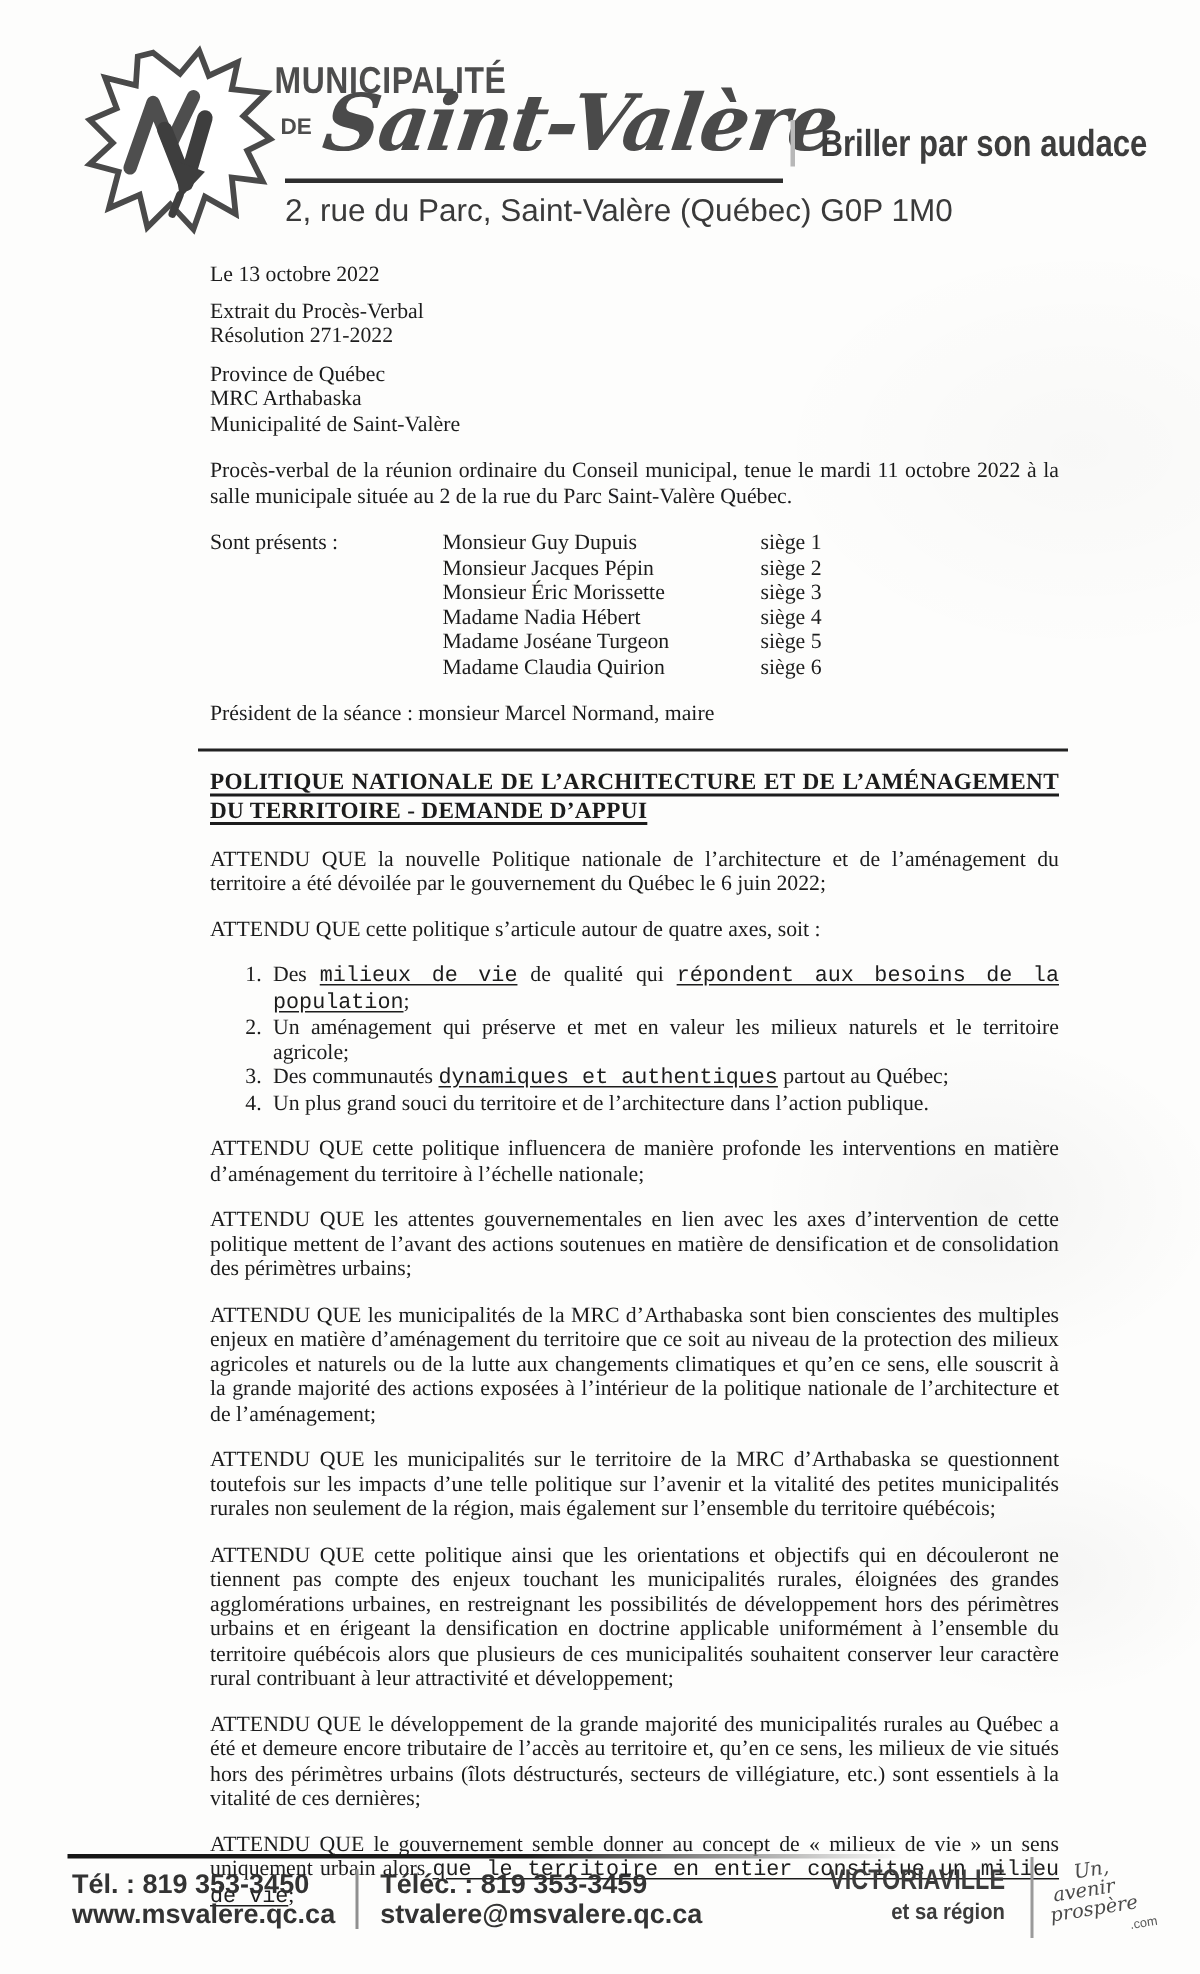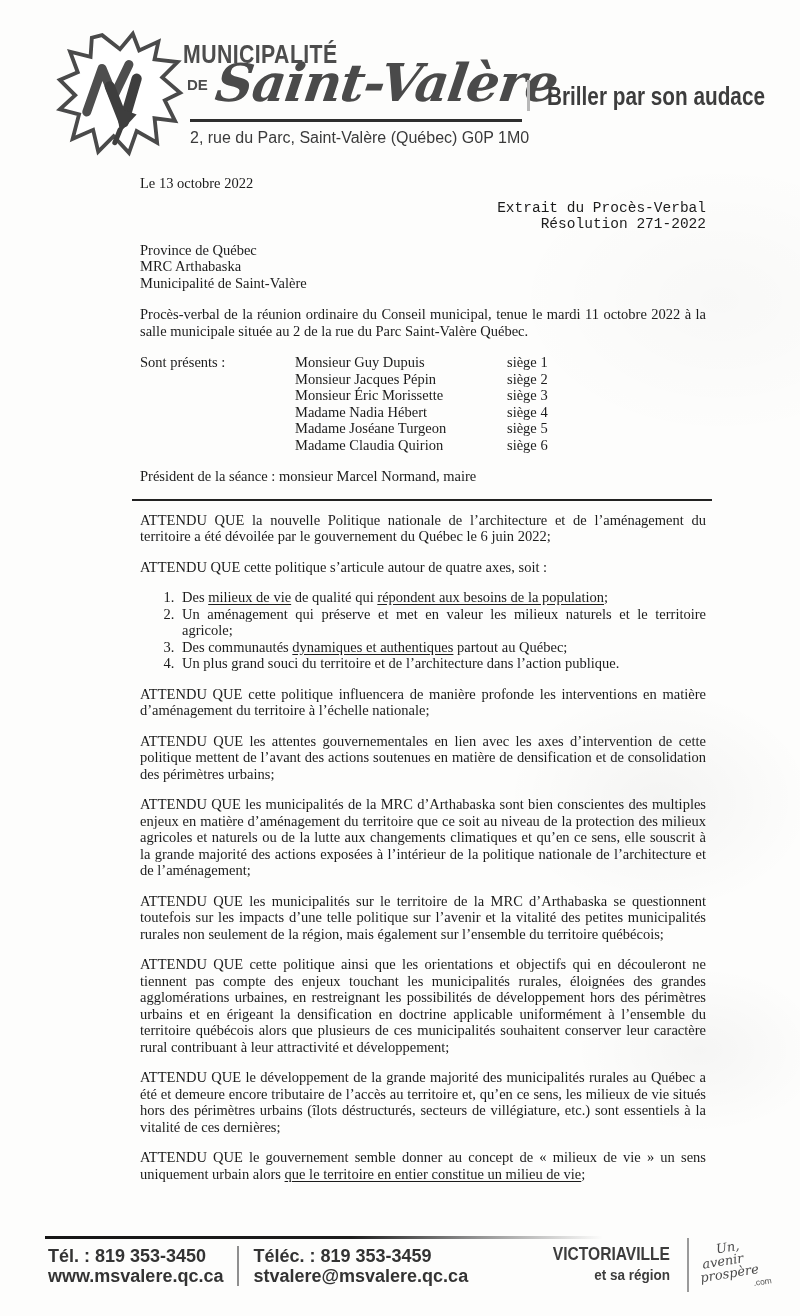--- a/index.html
+++ b/index.html
@@ -31,50 +31,50 @@
   }
   .org-script{
     position:absolute;left:212px;top:52px;
     font-family:"DejaVu Serif", serif;font-style:italic;font-weight:bold;
     font-size:52px;color:#4a4a4a;transform:skewX(-8deg);transform-origin:left bottom;
     white-space:nowrap;letter-spacing:-1px;
   }
   .header-rule{position:absolute;left:190px;top:119px;width:332px;height:3px;background:#2e2e2e;}
   .address{
     position:absolute;left:190px;top:129px;
-    font-family:"Liberation Sans", sans-serif;font-size:16px;color:#3a3a3a;white-space:nowrap;
+    font-family:"Liberation Sans", sans-serif;font-size:21px;color:#3a3a3a;white-space:nowrap;
   }
   .tagline-bar{position:absolute;left:527px;top:80px;width:3px;height:31px;background:#b8b8b8;}
   .tagline{
     position:absolute;left:547px;top:82px;
     font-family:"Liberation Sans", sans-serif;font-weight:bold;
     font-size:25px;color:#3d3d3d;transform:scaleX(.83);transform-origin:left top;white-space:nowrap;
   }
   
   .content{
     position:absolute;left:140px;top:175px;width:566px;
     font-size:14.5px;line-height:16.5px;color:#1c1c1c;
   }
   .date-line{margin:0 0 8px 0;}
-  .centered-block{text-align:right;margin:0 0 9px 0;font-family:Liberation Mono, monospace;}
+  .centered-block{text-align:left;margin:0 0 9px 0;}
   .province-block{margin:0 0 15px 0;}
   .province-block div{line-height:16.5px;}
   .intro{margin:0 0 15px 0;text-align:justify;}
   .attendance{display:grid;grid-template-columns:155px 212px auto;margin:0 0 15px 0;}
   .attendance div{line-height:16.5px;}
   .president-line{margin:0 0 14px 0;}
   .pre-heading-rule{height:2px;background:#222;margin:0 0 11px -8px;width:580px;border:0;}
   .res-heading{margin:0 0 15px 0;font-weight:bold;font-size:15.5px;line-height:19px;letter-spacing:.2px;}
   .heading-line{display:block;text-decoration:underline;text-underline-offset:3px;text-decoration-thickness:1.5px;}
   .heading-line.just{text-align:justify;text-align-last:justify;}
   #paragraphs p{margin:0 0 14px 0;text-align:justify;}
   #paragraphs ol{margin:0 0 14px 0;padding-left:38px;text-align:justify;}
   #paragraphs li{padding-left:4px;line-height:16.5px;}
   .b{font-weight:normal;}
-  .u{text-decoration:underline;text-underline-offset:2px;}
+  .u{text-decoration:underline;text-underline-offset:2px;font-family:Liberation Mono, monospace;}
   
   .footer-rule{
     position:absolute;left:45px;top:1236px;width:680px;height:3px;
     background:linear-gradient(to right,#161616 0%,#1d1d1d 45%,#8a8a8a 62%,rgba(160,160,160,0) 82%);
   }
   .footer-contact{
     position:absolute;left:48px;top:1246px;
     font-family:"Liberation Sans", sans-serif;font-size:18px;font-weight:600;color:#333;
     display:grid;grid-template-columns:auto auto;column-gap:0;
   }
@@ -153,20 +153,24 @@
         <div>siège 5</div>
         <div></div>
         <div>Madame Claudia Quirion</div>
         <div>siège 6</div>
       </div>
 
     <p class="president-line">Président de la séance : monsieur Marcel Normand, maire</p>
 
     <div class="pre-heading-rule"></div>
 
+    <div class="res-heading">
+      <span class="heading-line just">POLITIQUE NATIONALE DE L’ARCHITECTURE ET DE L’AMÉNAGEMENT</span>
+      <span class="heading-line">DU TERRITOIRE - DEMANDE D’APPUI</span>
+    </div>
 
     <div id="paragraphs">
         <p><span class="b">ATTENDU QUE</span><span> la nouvelle </span><span class="b">Politique nationale de l’architecture et de l’aménagement du territoire</span><span> a été dévoilée par le gouvernement du Québec le 6 juin 2022;</span></p>
         <p><span class="b">ATTENDU QUE</span><span> cette politique s’articule autour de quatre axes, soit :</span></p>
         <ol>
           <li><span>Des </span><span class="u">milieux de vie</span><span> de qualité qui </span><span class="u">répondent aux besoins de la population</span><span>;</span></li>
           <li><span>Un aménagement qui préserve et met en valeur les milieux naturels et le territoire agricole;</span></li>
           <li><span>Des communautés </span><span class="u">dynamiques et authentiques</span><span> partout au Québec;</span></li>
           <li><span>Un plus grand souci du territoire et de l’architecture dans l’action publique.</span></li>
         </ol>

